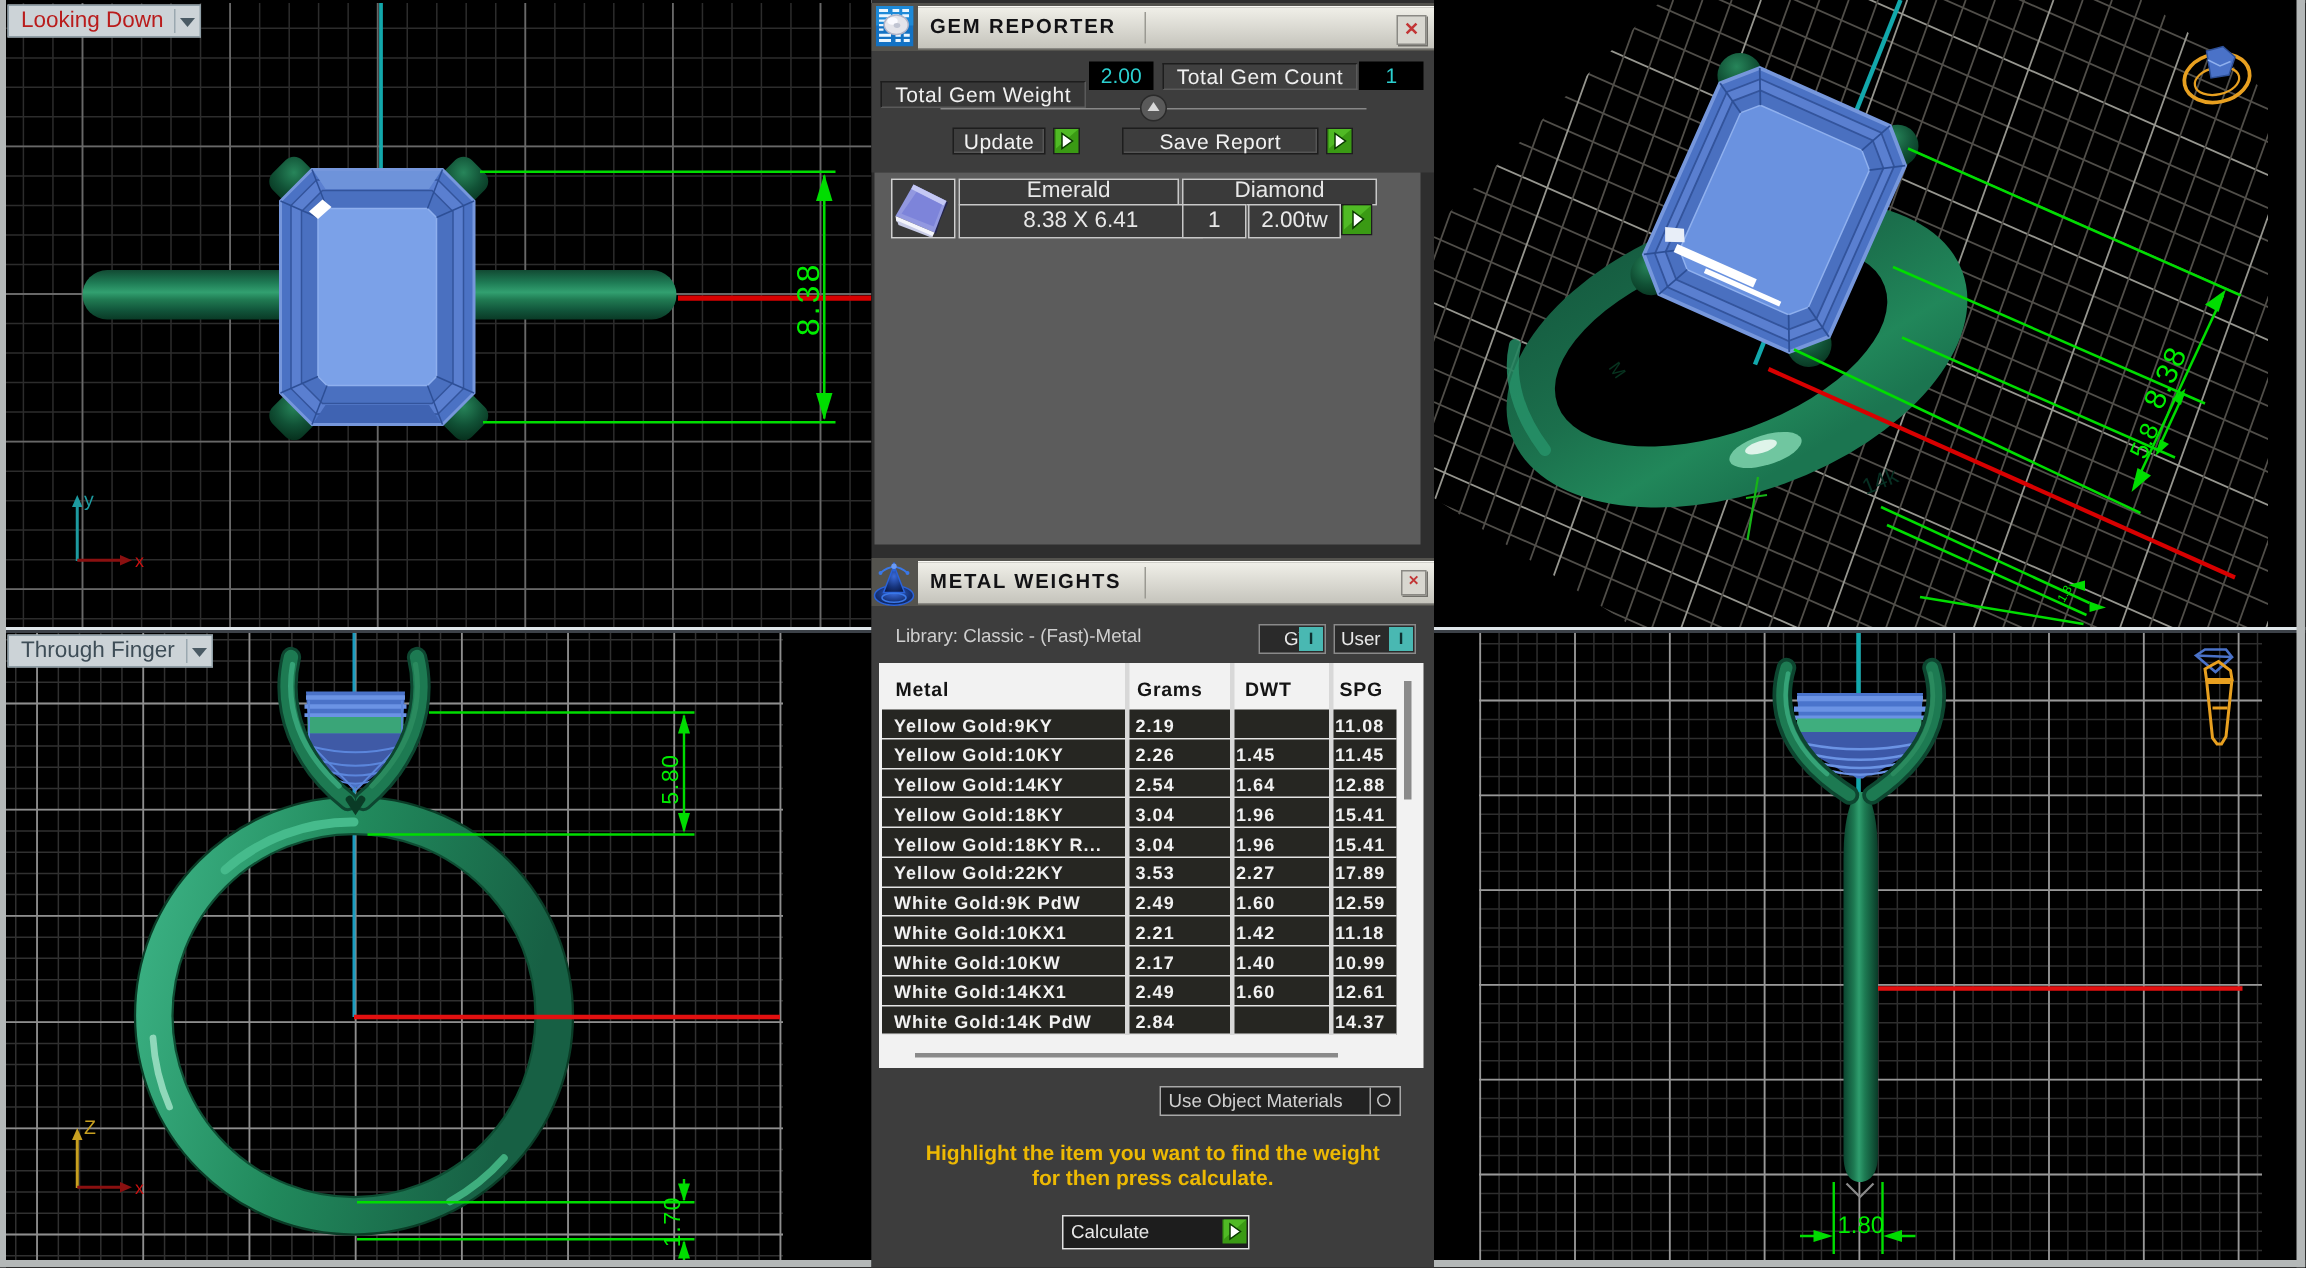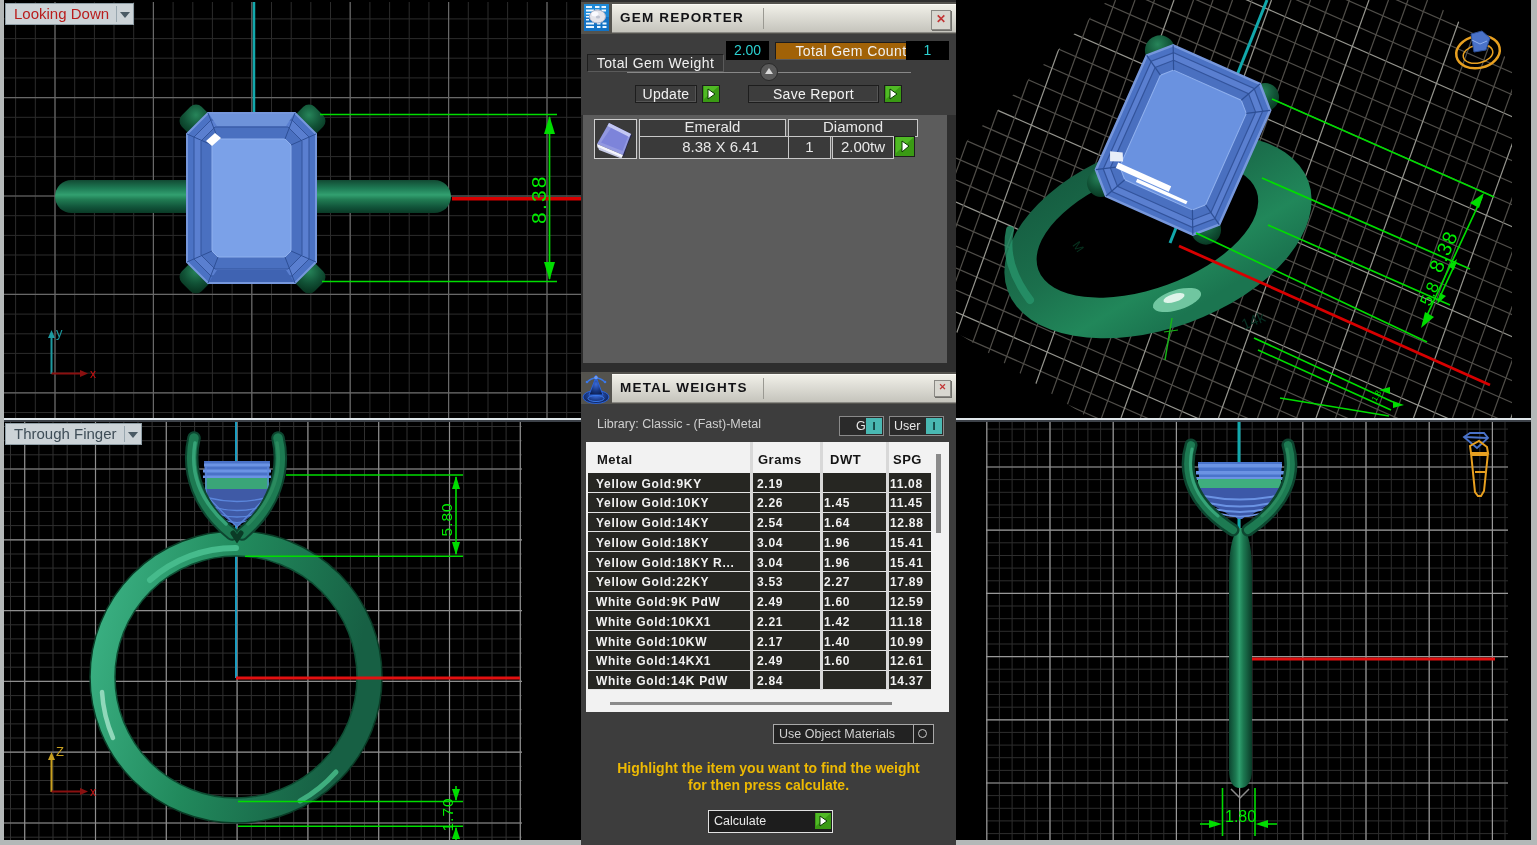--- a/index.html
+++ b/index.html
@@ -627,21 +627,21 @@
       </g>
       <ellipse cx="13.5" cy="12.5" rx="8" ry="6.5" fill="#e4e4ea"></ellipse>
       <ellipse cx="13.5" cy="12.5" rx="8" ry="6.5" fill="none" stroke="#b0b4c8"></ellipse>
       <ellipse cx="11" cy="10" rx="3.5" ry="2.5" fill="#fafaff"></ellipse>
       <ellipse cx="14" cy="13" rx="2.2" ry="1.6" fill="#c0c4d2"></ellipse>
     </svg>
     </div>
 <div style="position:absolute;left:0;top:34px;width:375px;height:81px;background:#3d3d3d;"></div>
 <div style="position:absolute;left:6px;top:42px;width:137px;height:18px;background:#373737;border-top:1px solid #1d1d1d;border-left:1px solid #1d1d1d;border-bottom:1px solid #5a5a5a;border-right:1px solid #5a5a5a;box-sizing:border-box;font-family:'Liberation Sans';font-size:14px;color:#f0f0f0;text-align:center;line-height:16px;letter-spacing:0.4px;margin-top:12px;">Total Gem Weight</div>
 <div style="position:absolute;left:145px;top:41px;width:43px;height:19px;background:#000;font-family:'Liberation Sans';font-size:14px;color:#2bd0d0;text-align:center;line-height:19px;">2.00</div>
-<div style="position:absolute;left:194px;top:42px;width:152px;height:18px;background:#a16207;border-top:1px solid #1d1d1d;border-left:1px solid #1d1d1d;border-bottom:1px solid #5a5a5a;border-right:1px solid #5a5a5a;box-sizing:border-box;font-family:'Liberation Sans';font-size:14px;color:#f0f0f0;text-align:center;line-height:16px;letter-spacing:0.4px;">Total Gem Count</div>
+<div style="position:absolute;left:194px;top:42px;width:130px;height:18px;background:#404040;border-top:1px solid #1d1d1d;border-left:1px solid #1d1d1d;border-bottom:1px solid #5a5a5a;border-right:1px solid #5a5a5a;box-sizing:border-box;font-family:'Liberation Sans';font-size:14px;color:#f0f0f0;text-align:center;line-height:16px;letter-spacing:0.4px;">Total Gem Count</div>
 <div style="position:absolute;left:325px;top:41px;width:43px;height:19px;background:#000;font-family:'Liberation Sans';font-size:14px;color:#2bd0d0;text-align:center;line-height:19px;">1</div>
 <div style="position:absolute;left:46px;top:71.5px;width:284px;height:1px;background:#888;"></div>
 <div style="position:absolute;left:179px;top:63px;width:18px;height:18px;border-radius:50%;background:#5a5a5a;border:1.5px solid #2a2a2a;box-sizing:border-box;">
       <div style="position:absolute;left:3.5px;top:4px;width:0;height:0;border-left:4px solid transparent;border-right:4px solid transparent;border-bottom:6px solid #d8d8d8;"></div>
     </div>
 <div style="position:absolute;left:54px;top:85px;width:62px;height:18px;background:#3d3d3d;border:1px solid #1d1d1d;box-shadow:inset -1px -1px 0 #555;box-sizing:border-box;font-family:'Liberation Sans';font-size:14px;color:#f2f2f2;line-height:16px;text-align:center;letter-spacing:0.3px;">Update</div>
 <svg width="18" height="18" style="position:absolute;left:121px;top:85px;">
       <rect width="18" height="18" fill="#1d1d1d"></rect>
       <rect x="1" y="1" width="16" height="16" fill="#3a9a14"></rect>
       <polygon points="2,1 17,1 2,14" fill="#55c028" opacity="0.85"></polygon>

